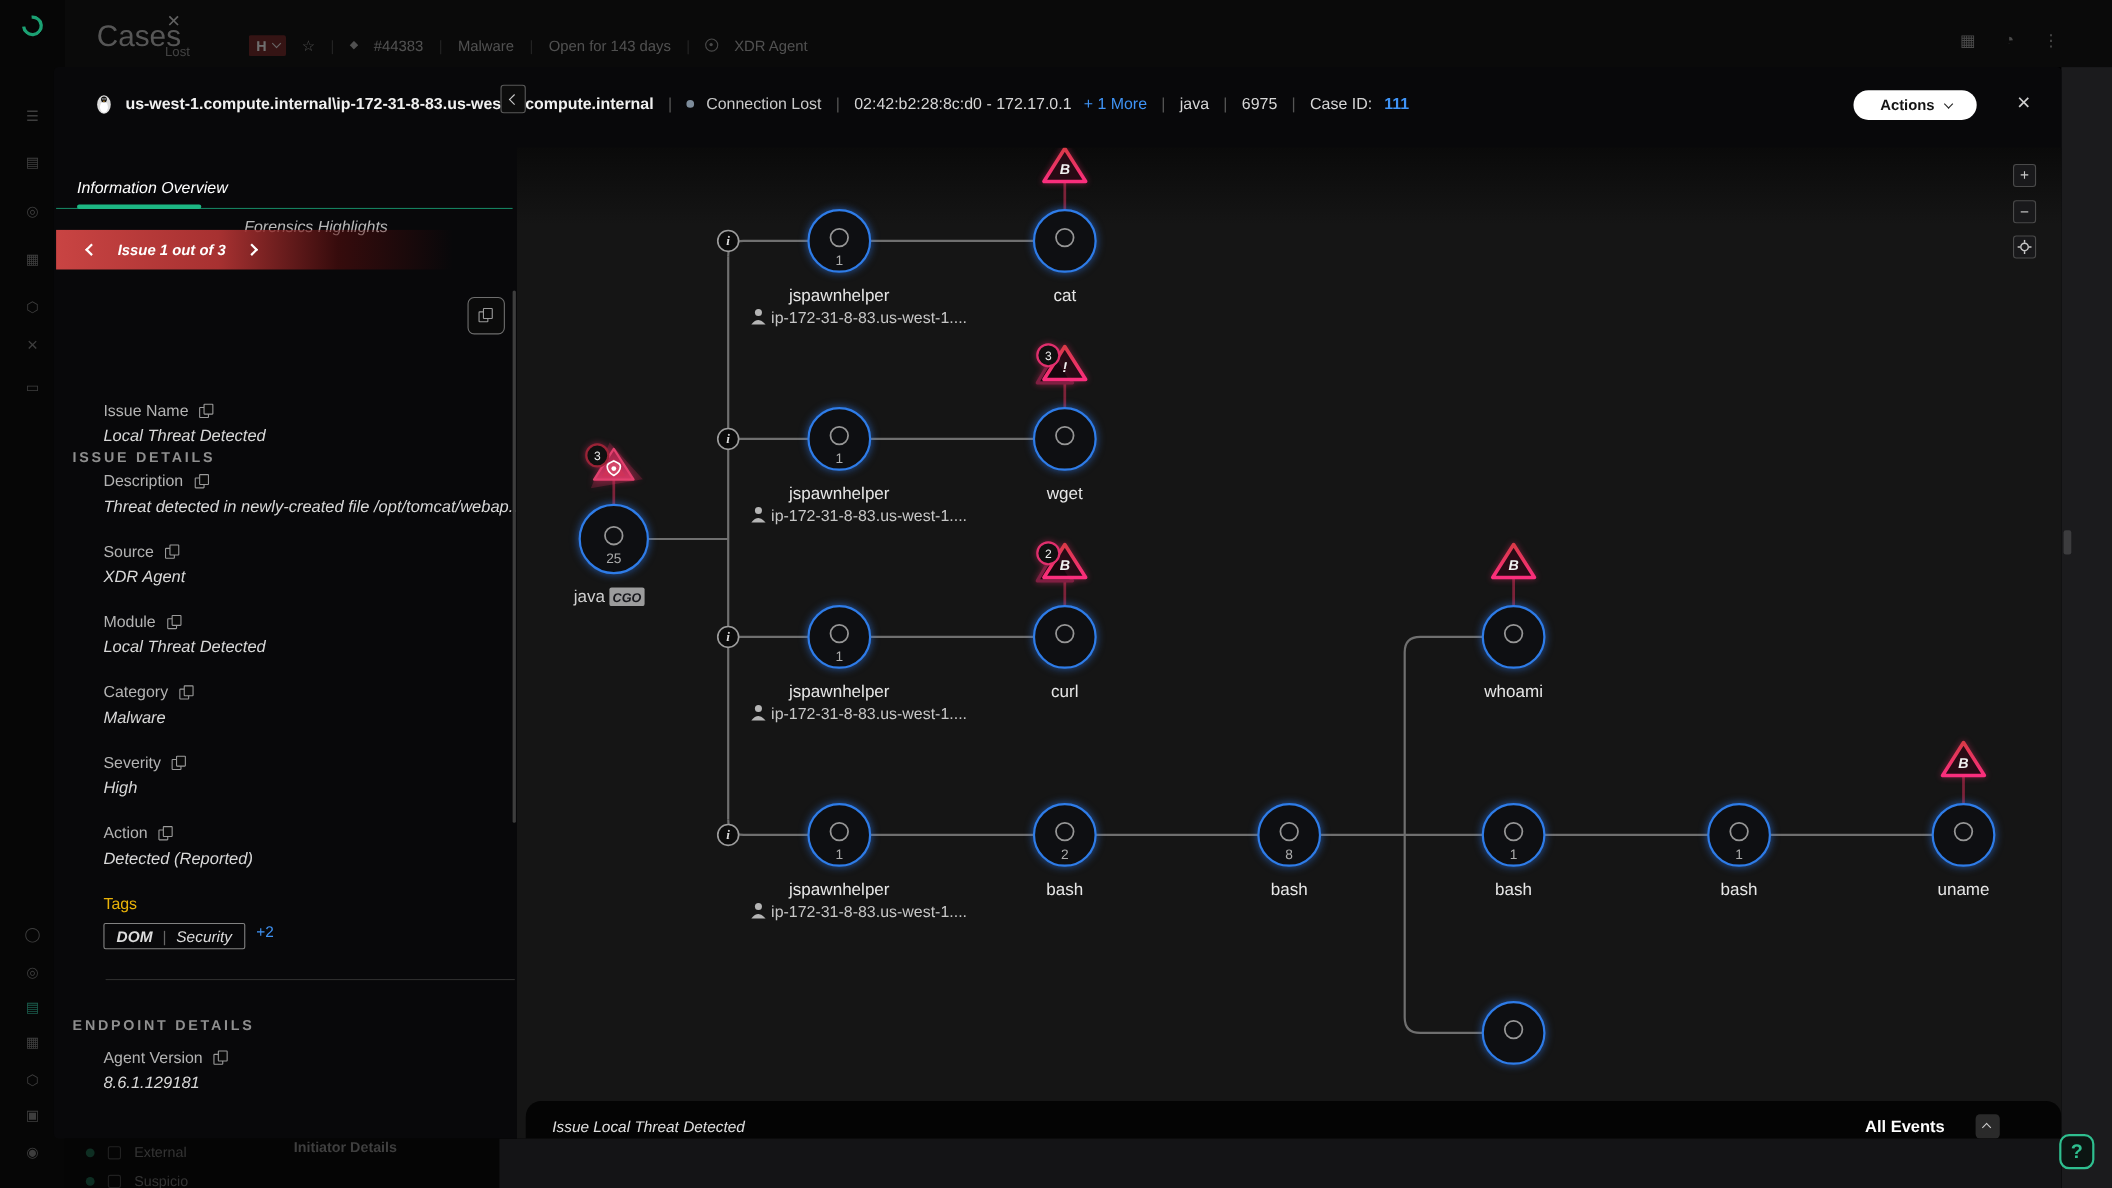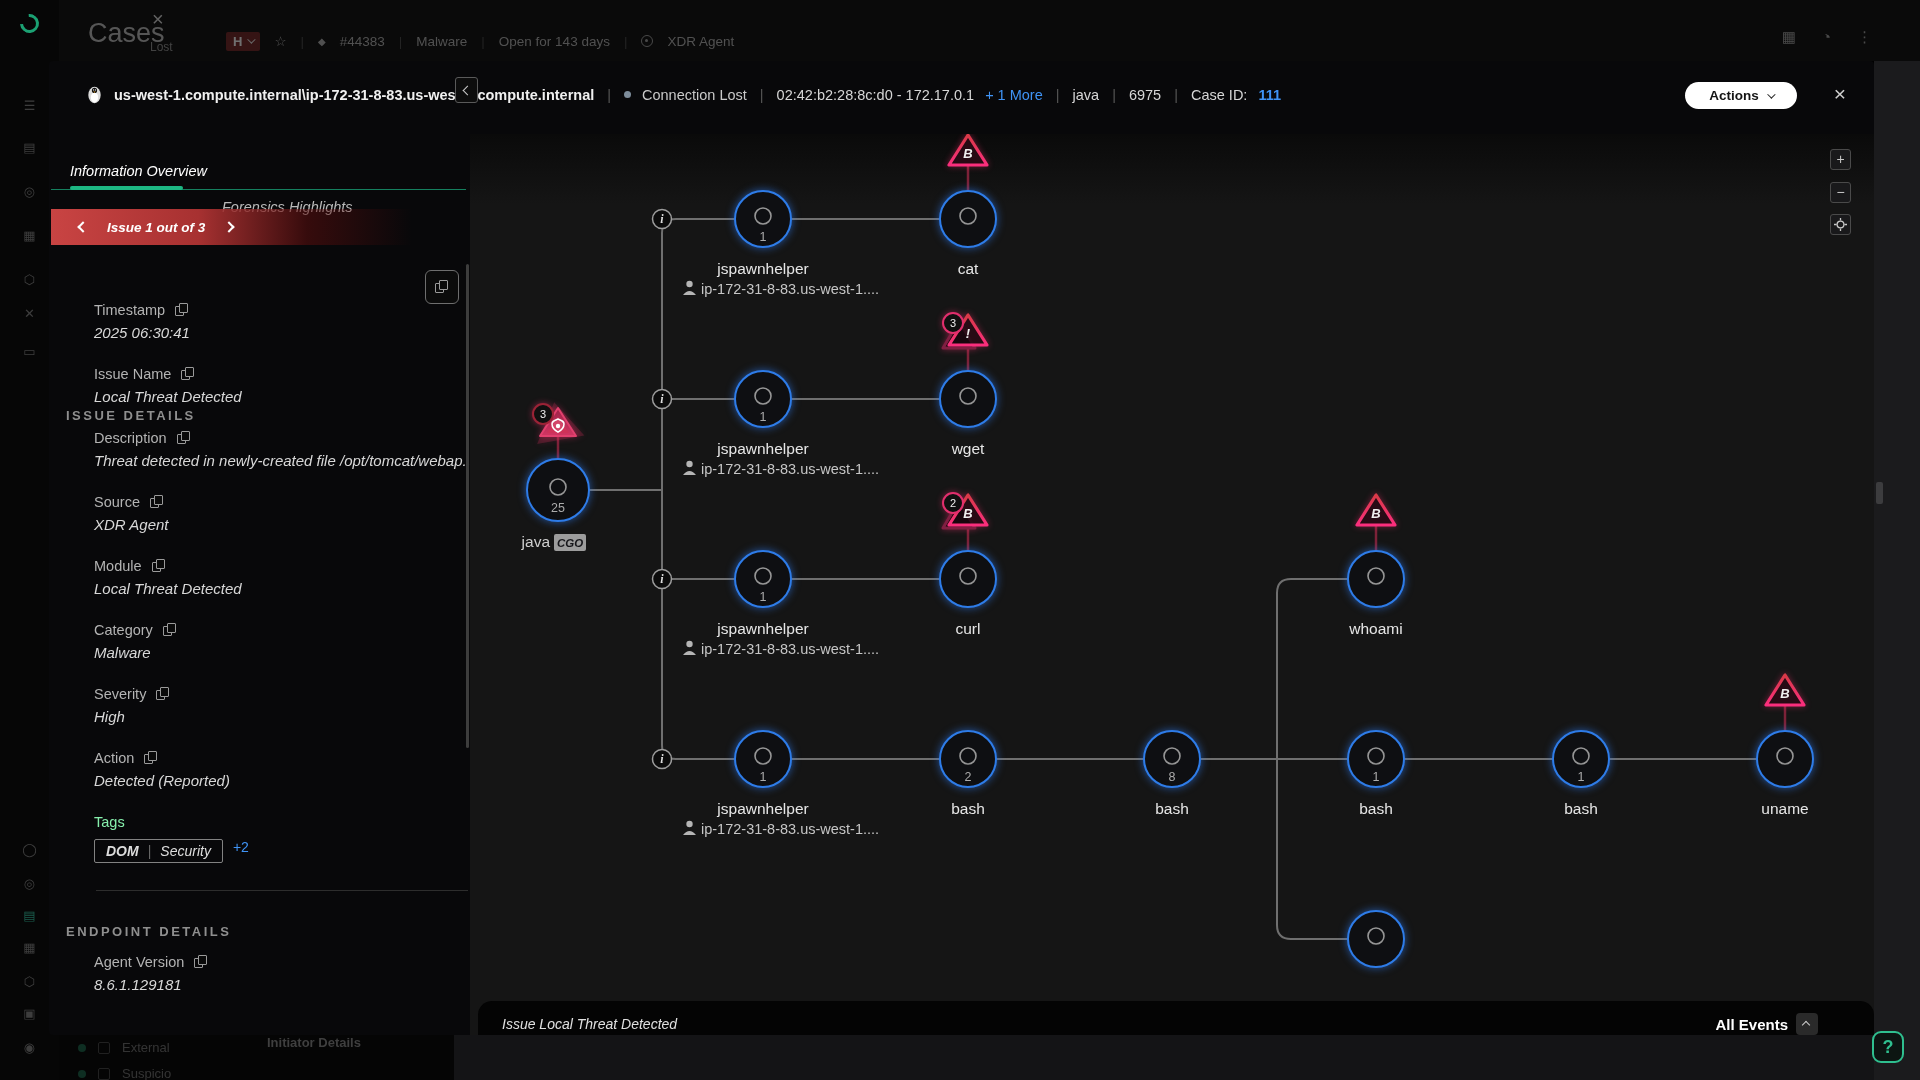--- a/index.html
+++ b/index.html
@@ -72,38 +72,38 @@
   .copy-ic i:last-child  { left:4px; top:0; width:9px; height:10px; background:#0a0a0a; }
   .copy-btn .copy-ic { position:absolute; left:9px; top:9px; }
   .fields { position:absolute; left:45px; width:360px; }
   #issue-fields { top:168px; height:512px; }
   #endpoint-fields { top:820px; height:60px; }
   .field { position:absolute; left:0; width:360px; }
   .flabel { font-size:14.5px; color:#b3b3b3; display:flex; align-items:center; }
   .flabel .copy-ic { margin-left:10px; }
   .fvalue { margin-top:6px; font-size:15px; font-style:italic; color:#d8d8d8; white-space:nowrap; }
   .tags-block { position:absolute; left:45px; top:680px; }
-  .tags-label { font-size:14.5px; color:#86efac; }
+  .tags-label { font-size:14.5px; color:#eab308; }
   .tags-row { margin-top:9px; display:flex; align-items:flex-start; gap:10px; }
   .tag-chip { border:1px solid #828282; border-radius:2px; padding:3px 11px; display:flex; gap:9px; align-items:center; font-size:14px; font-style:italic; color:#ddd; }
   .tag-chip .t1 { font-weight:bold; }
   .tag-chip .tsep { color:#666; font-style:normal; }
   .tags-more { color:#3f93f5; font-size:14px; }
   .pdivider { position:absolute; left:47px; top:756px; width:372px; height:1px; background:#2d2d2d; }
   .pscroll { position:absolute; left:417px; top:130px; width:3px; height:484px; background:#3d3d3d; border-radius:2px; }
 
   
   .graph { position:absolute; left:421px; top:73px; width:1404px; height:901px; background:linear-gradient(180deg,#0a0a0a 0%, #151515 70px); overflow:hidden; }
   .zoom-ctl { position:absolute; right:23px; width:21px; height:21px; background:#19191b; border:1px solid #4a4a4a; border-radius:3px; color:#c8c8c8; font-size:14px; line-height:19px; text-align:center; }
   .nglow { filter:drop-shadow(0 0 4px rgba(45,120,235,.65)); }
   .aglow { filter:drop-shadow(0 0 3px rgba(244,47,110,.45)); }
 
   .g-footer { position:absolute; left:8px; right:0; bottom:0; height:34px; background:#040404; border-radius:14px 14px 0 0; }
   .gf-left { position:absolute; left:24px; top:15px; font-size:14px; font-style:italic; color:#e0e0e0; }
-  .gf-right { position:absolute; right:56px; top:12px; display:flex; align-items:center; gap:8px; }
+  .gf-right { position:absolute; right:56px; top:12px; display:flex; align-items:center; gap:28px; }
   .gf-all { font-size:15px; font-weight:bold; color:#fff; }
   .gf-caret { width:22px; height:22px; background:#2a2a2a; border-radius:4px; position:relative; }
   .gf-caret span { position:absolute; left:7px; top:9px; width:6px; height:6px; border-left:1.6px solid #ccc; border-top:1.6px solid #ccc; transform:rotate(45deg); }
 
   .help-btn { position:absolute; left:1872px; top:1031px; width:32px; height:32px; border:2px solid #2fbf8f; border-radius:9px; background:#0c1512; color:#2fbf8f; font-size:18px; font-weight:bold; text-align:center; line-height:28px; z-index:9; }
 </style>
 </head>
 <body>
 
 <div class="topbar">
@@ -222,30 +222,20 @@
 
     <div class="sec-title" style="top:274px;">ISSUE DETAILS</div>
     <div class="copy-btn">
         <span class="copy-ic">
           <i></i>
           <i></i>
         </span>
       </div>
 
     <div class="fields" id="issue-fields">
-        <div class="field" style="top: 0px;">
-          <div class="flabel">
-            <span>Timestamp</span>
-            <span class="copy-ic">
-              <i></i>
-              <i></i>
-            </span>
-          </div>
-          <div class="fvalue">2025 06:30:41</div>
-        </div>
         <div class="field" style="top: 64px;">
           <div class="flabel">
             <span>Issue Name</span>
             <span class="copy-ic">
               <i></i>
               <i></i>
             </span>
           </div>
           <div class="fvalue">Local Threat Detected</div>
         </div>

